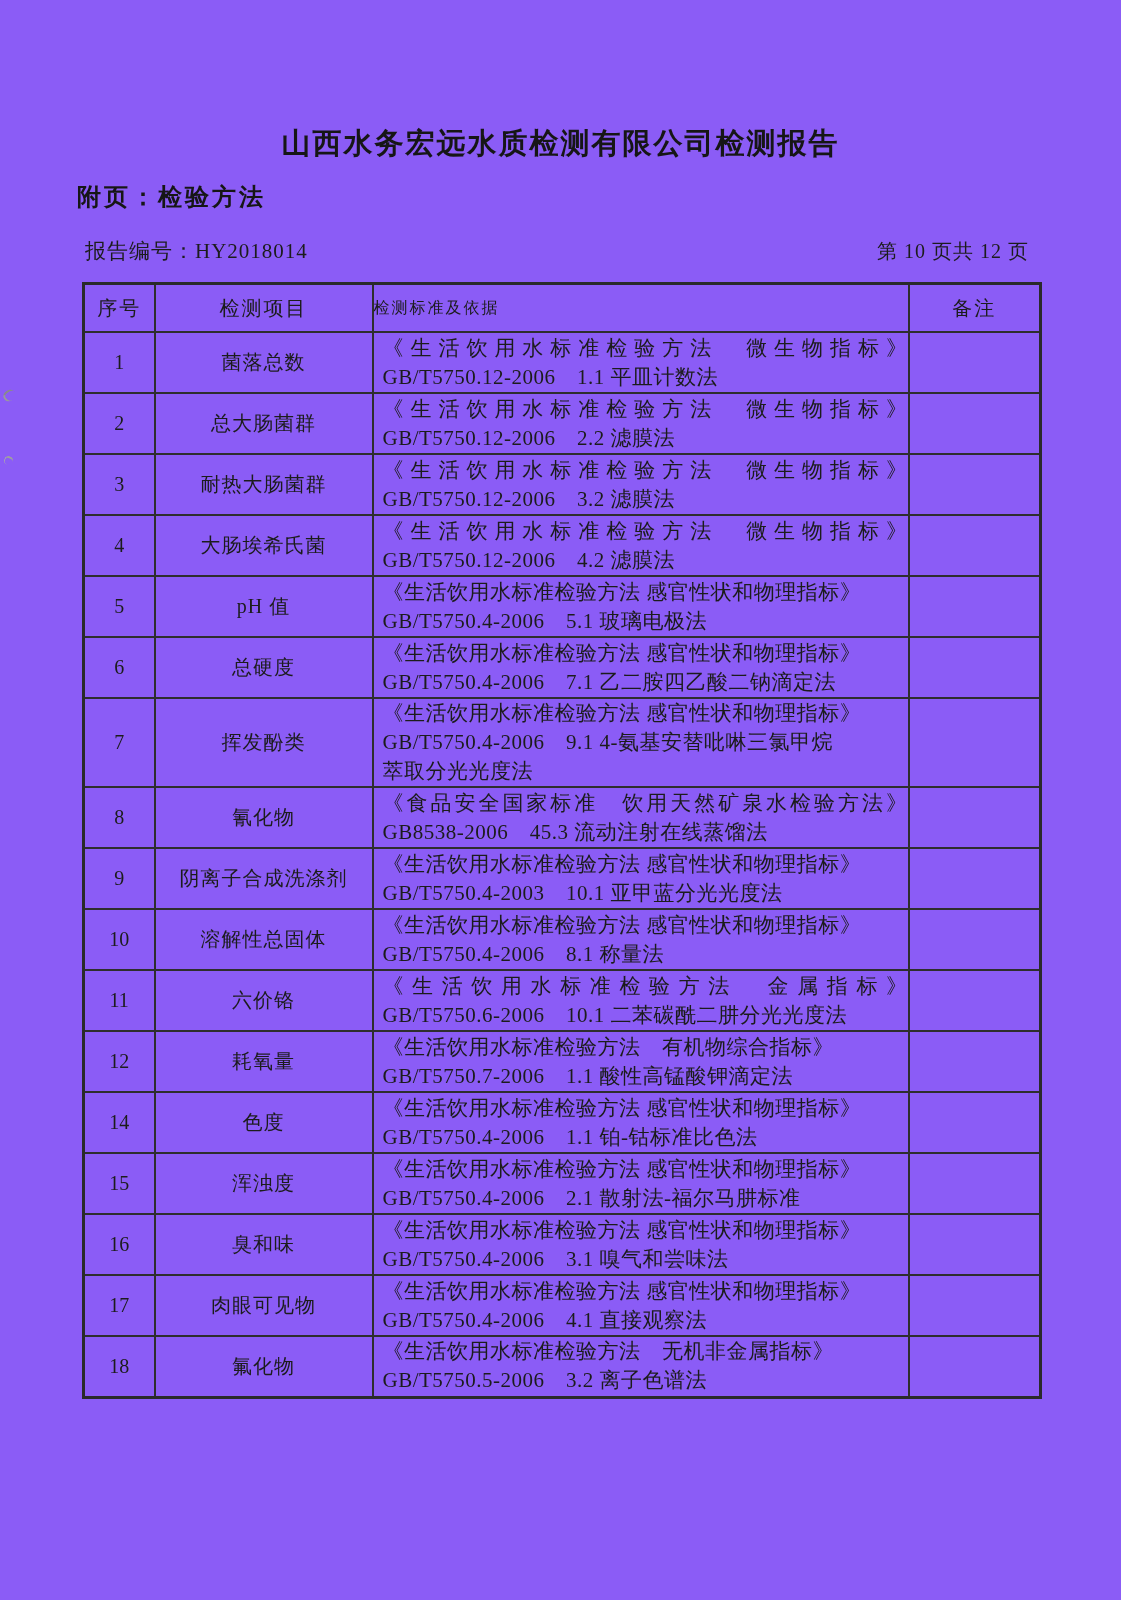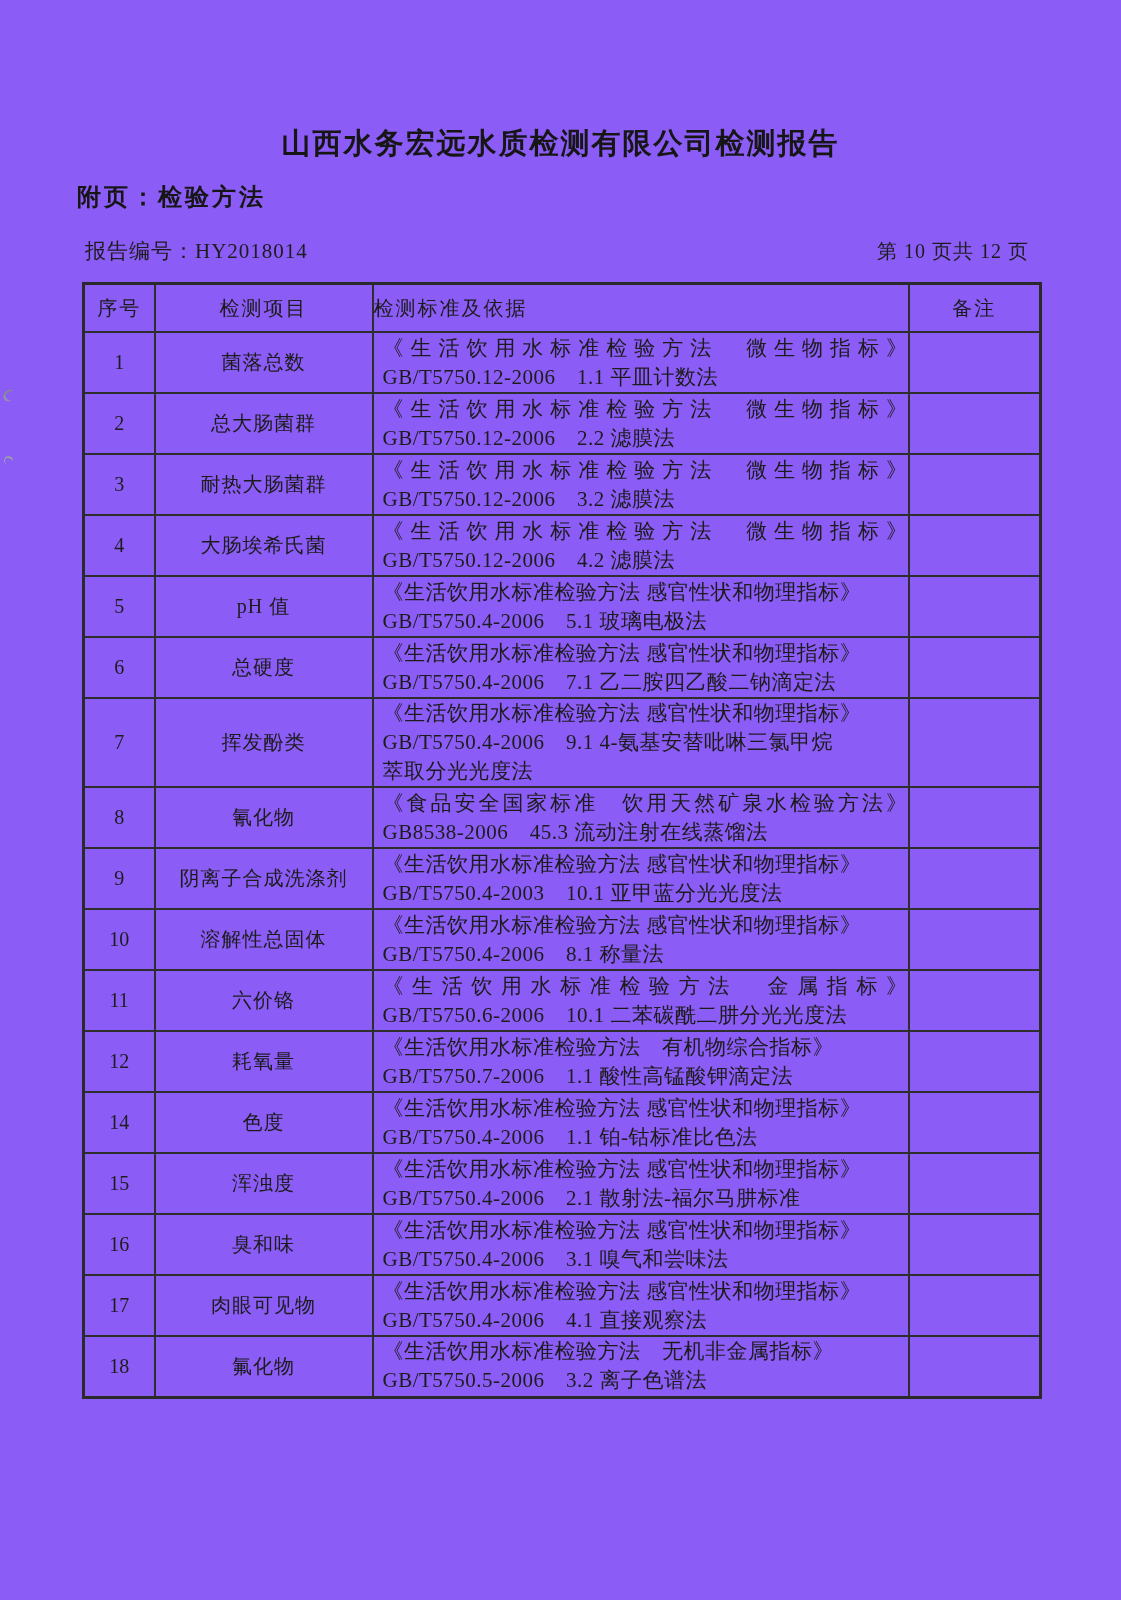--- a/index.html
+++ b/index.html
@@ -48,21 +48,21 @@
     padding:0;
     vertical-align:middle;
     font-weight:normal;
     color:#1c1c1c;
   }
   table.methods{border:3px solid #2a2a2a;}
   th.h-no, th.h-item, th.h-remark{
     text-align:center;font-size:20px;height:46px;letter-spacing:2px;
   }
   th.h-standard{
-    text-align:left;font-size:20px;height:46px;letter-spacing:2px;
+    text-align:left;font-size:16px;height:46px;letter-spacing:2px;
     padding-left:10px;
   }
   td.c-no{text-align:center;font-size:20px;}
   td.c-item{text-align:center;font-size:20px;letter-spacing:1px;}
   td.c-method{padding:2px 16px 2px 9px;}
   td.c-remark{}
   .method-line{
     font-size:21px;line-height:29px;
     white-space:normal;
     letter-spacing:0.5px;

